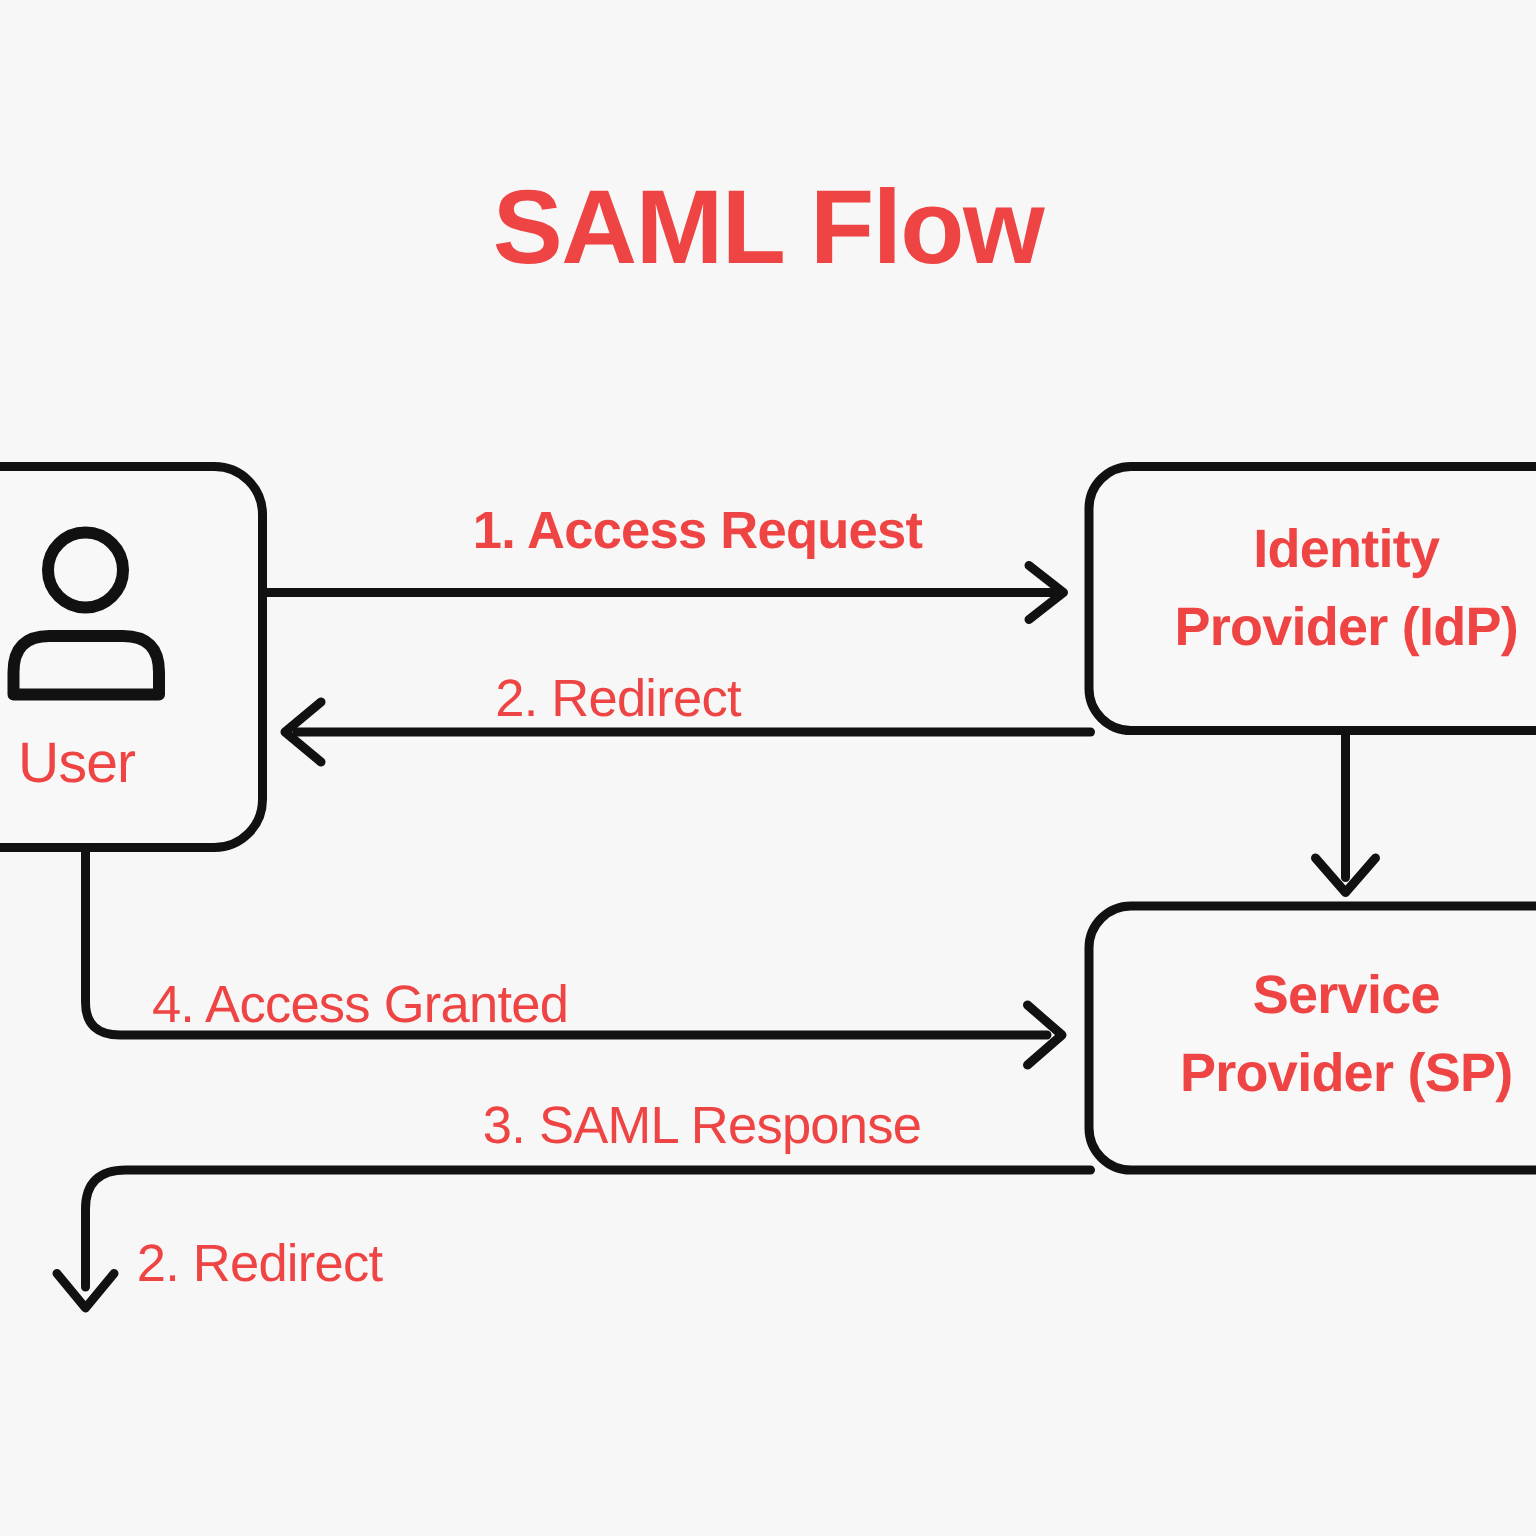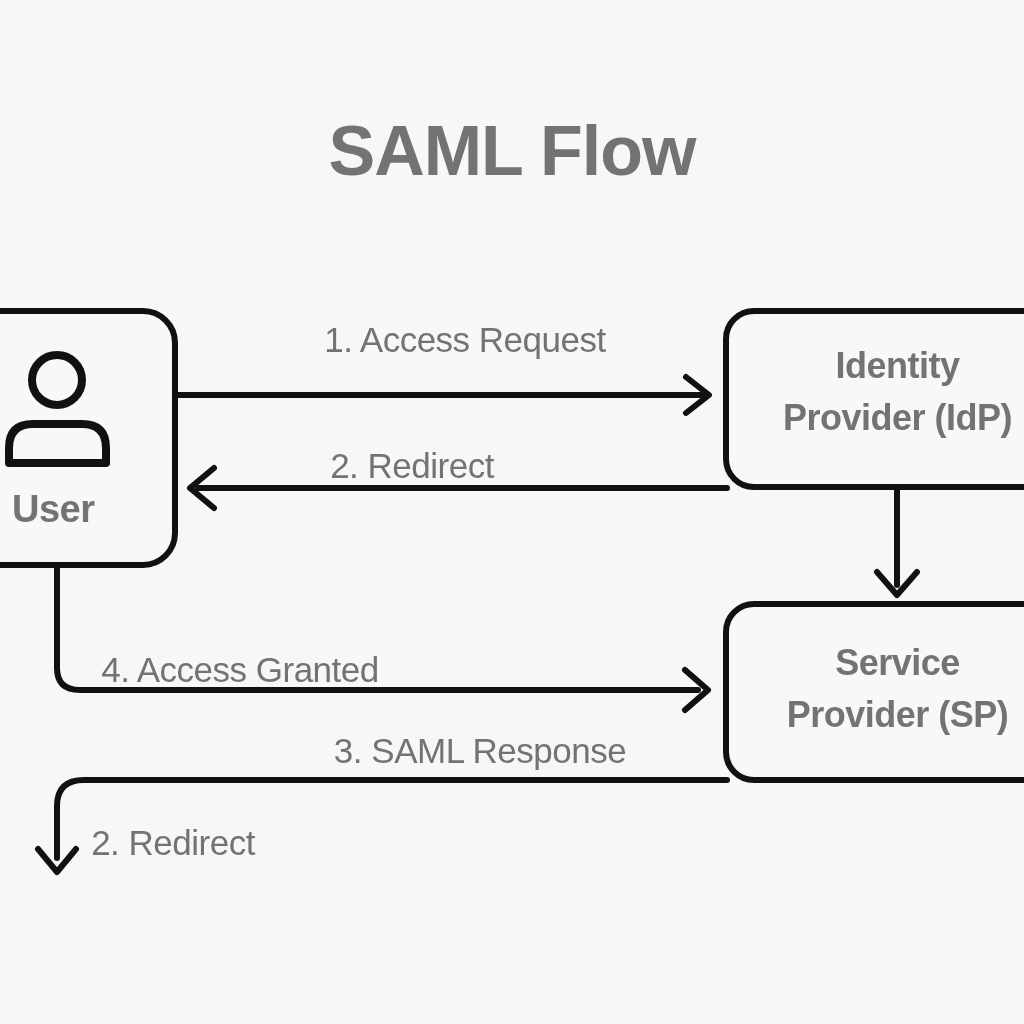--- a/index.html
+++ b/index.html
@@ -7,21 +7,21 @@
     padding: 0;
     background: #f7f7f7;
   }
   .canvas {
     position: relative;
     width: 1024px;
     height: 1024px;
     background: #f7f7f7;
     overflow: hidden;
     font-family: "Liberation Sans", sans-serif;
-    color: #737373;
+    color: #ef4444;
   }
   svg.diagram {
     position: absolute;
     left: 0;
     top: 0;
     width: 1024px;
     height: 1024px;
   }
   .page-title {
     position: absolute;
@@ -36,41 +36,41 @@
   }
   .edge-label {
     position: absolute;
     transform: translateX(-50%);
     font-size: 35px;
     font-weight: 400;
     letter-spacing: -0.5px;
     white-space: nowrap;
     line-height: 1;
   }
-  .label-access-request { left: 465px; top: 322px; }
+  .label-access-request { left: 465px; top: 336px; font-weight: bold; }
   .label-redirect-top   { left: 412px; top: 448px; }
   .label-access-granted { left: 240px; top: 652px; }
-  .label-saml-response  { left: 480px; top: 733px; }
+  .label-saml-response  { left: 468px; top: 733px; }
   .label-redirect-bottom{ left: 173px; top: 825px; }
   .node-label {
     position: absolute;
     text-align: center;
     font-weight: 700;
     letter-spacing: -0.5px;
     line-height: 52px;
     font-size: 36px;
   }
   .node-label-idp { left: 725px; top: 340px; width: 345px; }
   .node-label-sp  { left: 725px; top: 637px; width: 345px; }
   .node-label-user {
     position: absolute;
     left: 12px;
     top: 490px;
     font-size: 38px;
-    font-weight: 700;
+    font-weight: 400;
     letter-spacing: -0.5px;
     line-height: 1;
     white-space: nowrap;
   }
 </style>
 </head>
 <body>
 
 <div class="canvas">
 

